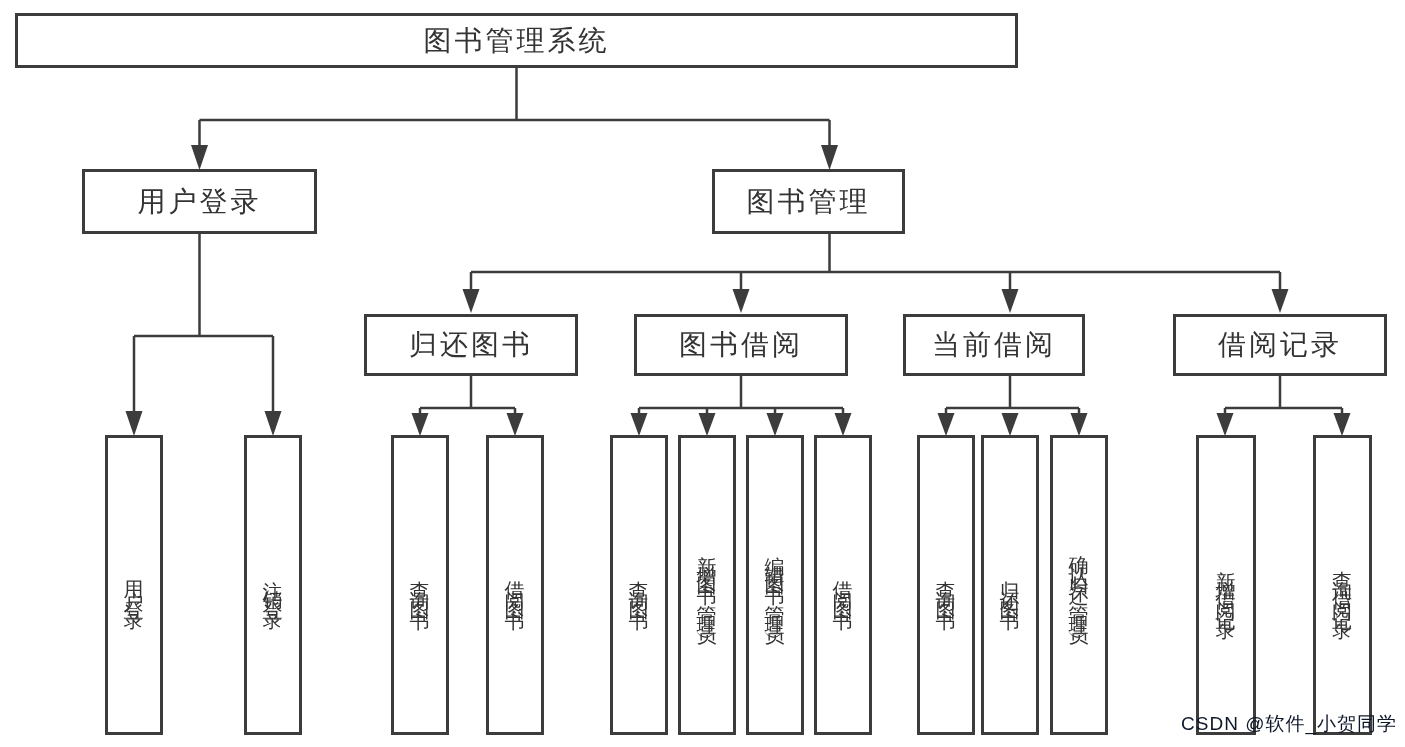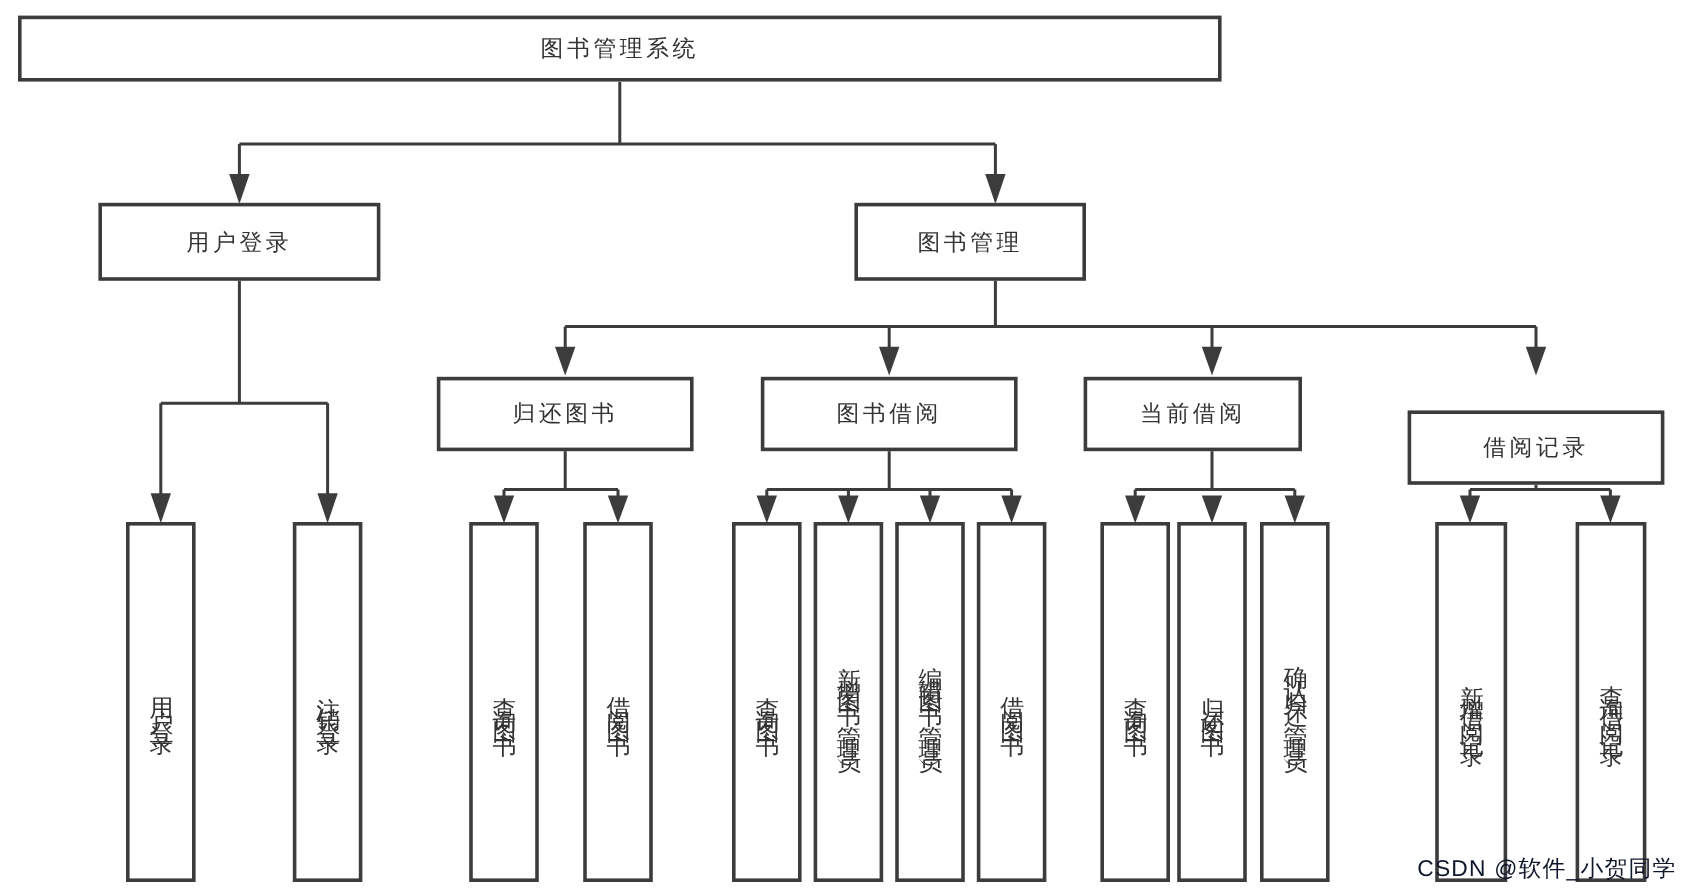--- a/index.html
+++ b/index.html
@@ -29,21 +29,21 @@
     box-sizing: border-box;
     background: #ffffff;
     border: 3px solid #3c3c3c;
     color: #333333;
     display: flex;
     align-items: center;
     justify-content: center;
     z-index: 1;
   }
   .h-node {
-    font-size: 19px;
+    font-size: 28px;
     letter-spacing: 3px;
     white-space: nowrap;
   }
   .v-node {
     width: 58px;
     top: 435px;
     height: 300px;
   }
   .v-text {
     writing-mode: vertical-rl;
@@ -103,21 +103,21 @@
   </svg>
 
   <div class="node h-node" style="left:15px; top:13px; width:1003px; height:55px;">图书管理系统</div>
 
   <div class="node h-node" style="left:82px; top:169px; width:235px; height:65px;">用户登录</div>
   <div class="node h-node" style="left:712px; top:169px; width:193px; height:65px;">图书管理</div>
 
   <div class="node h-node" style="left:364px; top:314px; width:214px; height:62px;">归还图书</div>
   <div class="node h-node" style="left:634px; top:314px; width:214px; height:62px;text-align:right;">图书借阅</div>
   <div class="node h-node" style="left:903px; top:314px; width:182px; height:62px;">当前借阅</div>
-  <div class="node h-node" style="left:1173px; top:314px; width:214px; height:62px;margin-top:28px;">借阅记录</div>
+  <div class="node h-node" style="left:1173px; top:314px; width:214px; height:62px;">借阅记录</div>
 
   <div class="node v-node" style="left:105px;">
     <span class="v-text">用户登录</span>
   </div>
   <div class="node v-node" style="left:244px;">
     <span class="v-text">注销登录</span>
   </div>
 
   <div class="node v-node" style="left:391px;">
     <span class="v-text">查询图书</span>

